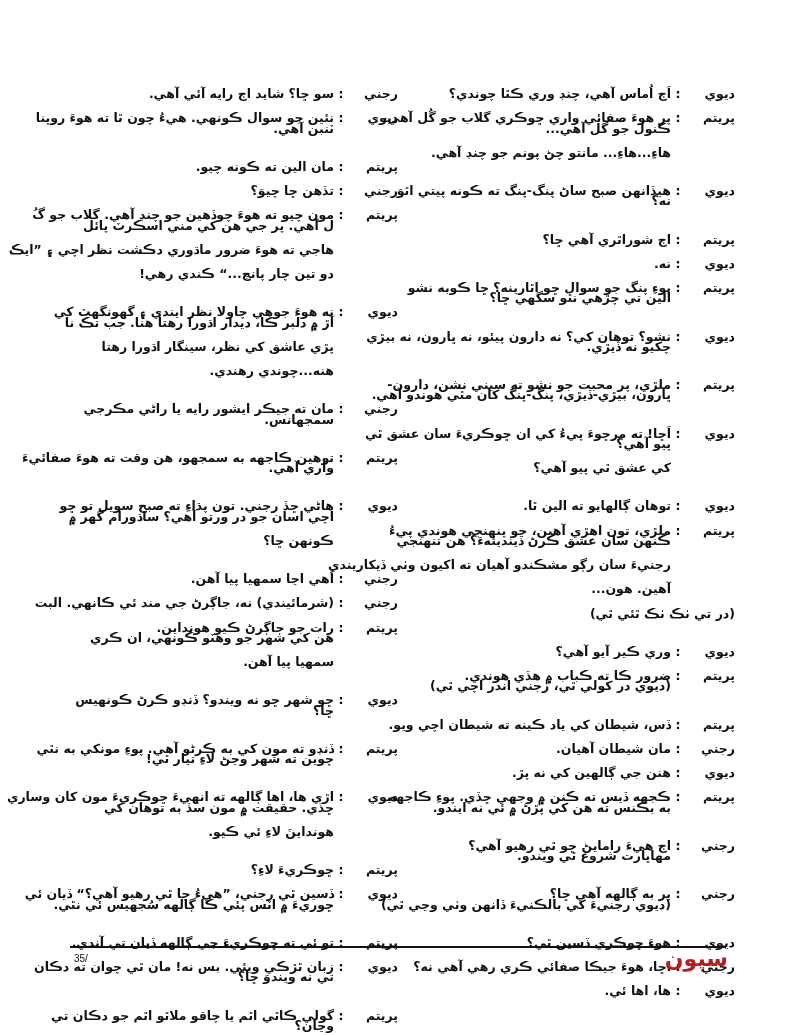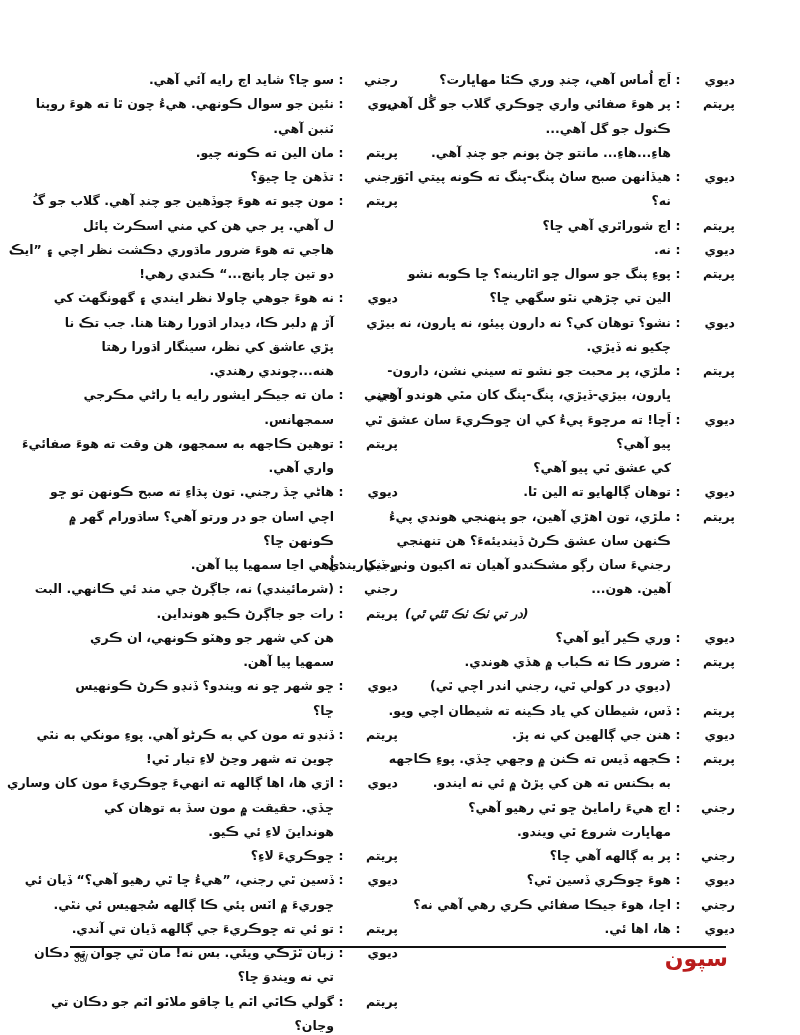--- a/index.html
+++ b/index.html
@@ -4,36 +4,36 @@
 <style>
   html, body { margin: 0; padding: 0; background: #ffffff; }
   body { width: 800px; height: 1035px; position: relative; overflow: hidden;
          font-family: "DejaVu Sans", sans-serif; color: #111; }
   .col { position: absolute; top: 68px; direction: rtl; }
   .col-right { left: 405px; width: 330px; }
   .col-left  { left: 62px;  width: 336px; }
   .line { position: relative; height: 24.25px; line-height: 24.25px;
           font-size: 12.5px; font-weight: bold; white-space: nowrap;
           text-align: right; }
-  .speaker { display: inline-block; width: 50px; text-align: right; }
+  .speaker { display: inline-block; width: 50px; text-align: right; margin-top: 14px; }
   .colon { display: inline-block; width: 14px; text-align: center; }
   .cont { padding-right: 64px; }
   .stage { padding-right: 64px; }
-  .stage-center { text-align: left; font-style: italic; }
+  .stage-center { text-align: right; }
   .rule { position: absolute; left: 70px; top: 946px; width: 656px; height: 2px; background: #111; }
   .page-num { position: absolute; left: 74px; top: 953px; font-family: "Liberation Sans", sans-serif;
               font-size: 10px; color: #111; }
   .logo { position: absolute; left: 672px; top: 946px; width: 56px; direction: rtl; text-align: right;
           font-family: "DejaVu Sans", sans-serif; font-weight: bold; font-size: 22px; color: #b91c1c; }
 </style>
 </head>
 <body>
 
 <div class="col col-right" id="col-right">
-    <div class="line"><span class="speaker">ديوي</span><span class="colon">:</span><span>اَڄ اُماس آهي، چنڊ وري ڪٿا مهاڀارت؟</span></div>
+    <div class="line"><span class="speaker">ديوي</span><span class="colon">:</span><span>اَڄ اُماس آهي، چنڊ وري ڪٿا چوندي؟</span></div>
     <div class="line"><span class="speaker">پريتم</span><span class="colon">:</span><span>پر هوءَ صفائي واري ڇوڪري گلاب جو گُل آهي،</span></div>
     <div class="line cont"><span>ڪنول جو گل آهي...</span></div>
     <div class="line stage"><span>هاءِ...هاءِ... مانتو چڻ پونم جو چنڊ آهي.</span></div>
     <div class="line"><span class="speaker">ديوي</span><span class="colon">:</span><span>هيڏانهن صبح ساڻ پنگ-پنگ ته ڪونه پيتي اٿوَ</span></div>
     <div class="line cont"><span>نه؟</span></div>
     <div class="line"><span class="speaker">پريتم</span><span class="colon">:</span><span>اڄ شوراٿري آهي ڇا؟</span></div>
     <div class="line"><span class="speaker">ديوي</span><span class="colon">:</span><span>نه.</span></div>
     <div class="line"><span class="speaker">پريتم</span><span class="colon">:</span><span>پوءِ پنگ جو سوال ڇو اٿارينه؟ ڇا ڪوبه نشو</span></div>
     <div class="line cont"><span>الين تي چڙهي نٿو سگهي ڇا؟</span></div>
     <div class="line"><span class="speaker">ديوي</span><span class="colon">:</span><span>نشو؟ توهان کي؟ نه دارون پيئو، نه ڀارون، نه بيڙي</span></div>
@@ -46,26 +46,28 @@
     <div class="line"><span class="speaker">ديوي</span><span class="colon">:</span><span>توهان ڳالهايو ته الين ٿا.</span></div>
     <div class="line"><span class="speaker">پريتم</span><span class="colon">:</span><span>ملڙي، تون اهڙي آهين، جو پنهنجي هوندي پيءُ</span></div>
     <div class="line cont"><span>ڪنهن سان عشق ڪرڻ ڏينديئهءَ؟ هن تنهنجي</span></div>
     <div class="line cont"><span>رجنيءَ سان رڳو مشڪندو آهيان ته اکيون وٺي ڏيکاريندي</span></div>
     <div class="line cont"><span>آهين. هون...</span></div>
     <div class="line stage-center"><span>(در تي ٺڪ ٺڪ ٿئي ٿي)</span></div>
     <div class="line"><span class="speaker">ديوي</span><span class="colon">:</span><span>وري ڪير آيو آهي؟</span></div>
     <div class="line"><span class="speaker">پريتم</span><span class="colon">:</span><span>ضرور ڪا ته ڪباب ۾ هڏي هوندي.</span></div>
     <div class="line stage"><span>(ديوي در کولي ٿي، رجني اندر اچي ٿي)</span></div>
     <div class="line"><span class="speaker">پريتم</span><span class="colon">:</span><span>ڏس، شيطان کي ياد ڪينه ته شيطان اچي ويو.</span></div>
+    <div class="line"><span class="speaker">رجني</span><span class="colon">:</span><span>مان شيطان آهيان.</span></div>
     <div class="line"><span class="speaker">ديوي</span><span class="colon">:</span><span>هنن جي ڳالهين کي نه پڙ.</span></div>
     <div class="line"><span class="speaker">پريتم</span><span class="colon">:</span><span>ڪجهه ڏيس ته ڪنن ۾ وجهي ڇڏي. پوءِ ڪاجهه</span></div>
     <div class="line cont"><span>به بڪنس ته هن کي پڙڻ ۾ ئي نه ايندو.</span></div>
     <div class="line"><span class="speaker">رجني</span><span class="colon">:</span><span>اڄ هيءَ رامايڻ ڇو ٿي رهيو آهي؟</span></div>
     <div class="line cont"><span>مهاڀارت شروع ٿي ويندو.</span></div>
     <div class="line"><span class="speaker">رجني</span><span class="colon">:</span><span>پر به ڳالهه آهي ڇا؟</span></div>
+    <div class="line stage"><span>(ديوي رجنيءَ کي بالڪنيءَ ڏانهن وٺي وڃي ٿي)</span></div>
     <div class="line"><span class="speaker">ديوي</span><span class="colon">:</span><span>هوءَ ڇوڪري ڏسين ٿي؟</span></div>
     <div class="line"><span class="speaker">رجني</span><span class="colon">:</span><span>اڇا، هوءَ جيڪا صفائي ڪري رهي آهي نه؟</span></div>
     <div class="line"><span class="speaker">ديوي</span><span class="colon">:</span><span>ها، اها ئي.</span></div>
   </div>
 <div class="col col-left" id="col-left">
     <div class="line"><span class="speaker">رجني</span><span class="colon">:</span><span>سو ڇا؟ شايد اڄ رايه آئي آهي.</span></div>
     <div class="line"><span class="speaker">ديوي</span><span class="colon">:</span><span>نئين جو سوال ڪونهي. هيءُ چون ٿا ته هوءَ روپنا</span></div>
     <div class="line cont"><span>ٽنبن آهي.</span></div>
     <div class="line"><span class="speaker">پريتم</span><span class="colon">:</span><span>مان الين ته ڪونه چيو.</span></div>
     <div class="line"><span class="speaker">رجني</span><span class="colon">:</span><span>تڏهن ڇا چيوَ؟</span></div>
@@ -74,21 +76,21 @@
     <div class="line cont"><span>هاجي ته هوءَ ضرور ماڌوري دڪشت نظر اچي ۽ ”ايڪ</span></div>
     <div class="line cont"><span>دو تين چار پانچ...“ ڪندي رهي!</span></div>
     <div class="line"><span class="speaker">ديوي</span><span class="colon">:</span><span>نه هوءَ جوهي چاولا نظر ايندي ۽ گهونگهٽ کي</span></div>
     <div class="line cont"><span>آڙ ۾ دلبر ڪا، ديدار اڌورا رهتا هنا. جب تڪ نا</span></div>
     <div class="line cont"><span>پڙي عاشق کي نظر، سينگار اڌورا رهتا</span></div>
     <div class="line cont"><span>هنه...چوندي رهندي.</span></div>
     <div class="line"><span class="speaker">رجني</span><span class="colon">:</span><span>مان ته جيڪر ايشور رايه يا راڻي مڪرجي</span></div>
     <div class="line cont"><span>سمجهانس.</span></div>
     <div class="line"><span class="speaker">پريتم</span><span class="colon">:</span><span>توهين ڪاجهه به سمجهو، هن وقت ته هوءَ صفائيءَ</span></div>
     <div class="line cont"><span>واري آهي.</span></div>
-    <div class="line"><span class="speaker">ديوي</span><span class="colon">:</span><span>هاڻي ڇڏ رجني. تون پڌاءِ ته صبح ڪونهن تو ڇو</span></div>
+    <div class="line"><span class="speaker">ديوي</span><span class="colon">:</span><span>هاڻي ڇڏ رجني. تون پڌاءِ ته صبح سويل تو ڇو</span></div>
     <div class="line cont"><span>اچي اسان جو در ورتو آهي؟ ساڌورام گهر ۾</span></div>
     <div class="line cont"><span>ڪونهن ڇا؟</span></div>
     <div class="line"><span class="speaker">رجني</span><span class="colon">:</span><span>اُهي اڃا سمهيا پيا آهن.</span></div>
     <div class="line"><span class="speaker">رجني</span><span class="colon">:</span><span>(شرمائيندي) نه، جاڳرڻ جي مند ئي ڪانهي. البت</span></div>
     <div class="line"><span class="speaker">پريتم</span><span class="colon">:</span><span>رات جو جاڳرڻ ڪيو هونداين.</span></div>
     <div class="line cont"><span>هن کي شهر جو وهٽو ڪونهي، ان ڪري</span></div>
     <div class="line cont"><span>سمهيا پيا آهن.</span></div>
     <div class="line"><span class="speaker">ديوي</span><span class="colon">:</span><span>ڇو شهر ڇو نه ويندو؟ ڏنڊو ڪرڻ ڪونهيس</span></div>
     <div class="line cont"><span>ڇا؟</span></div>
     <div class="line"><span class="speaker">پريتم</span><span class="colon">:</span><span>ڏنڊو ته مون کي به ڪرڻو آهي. پوءِ مونکي به نٿي</span></div>

